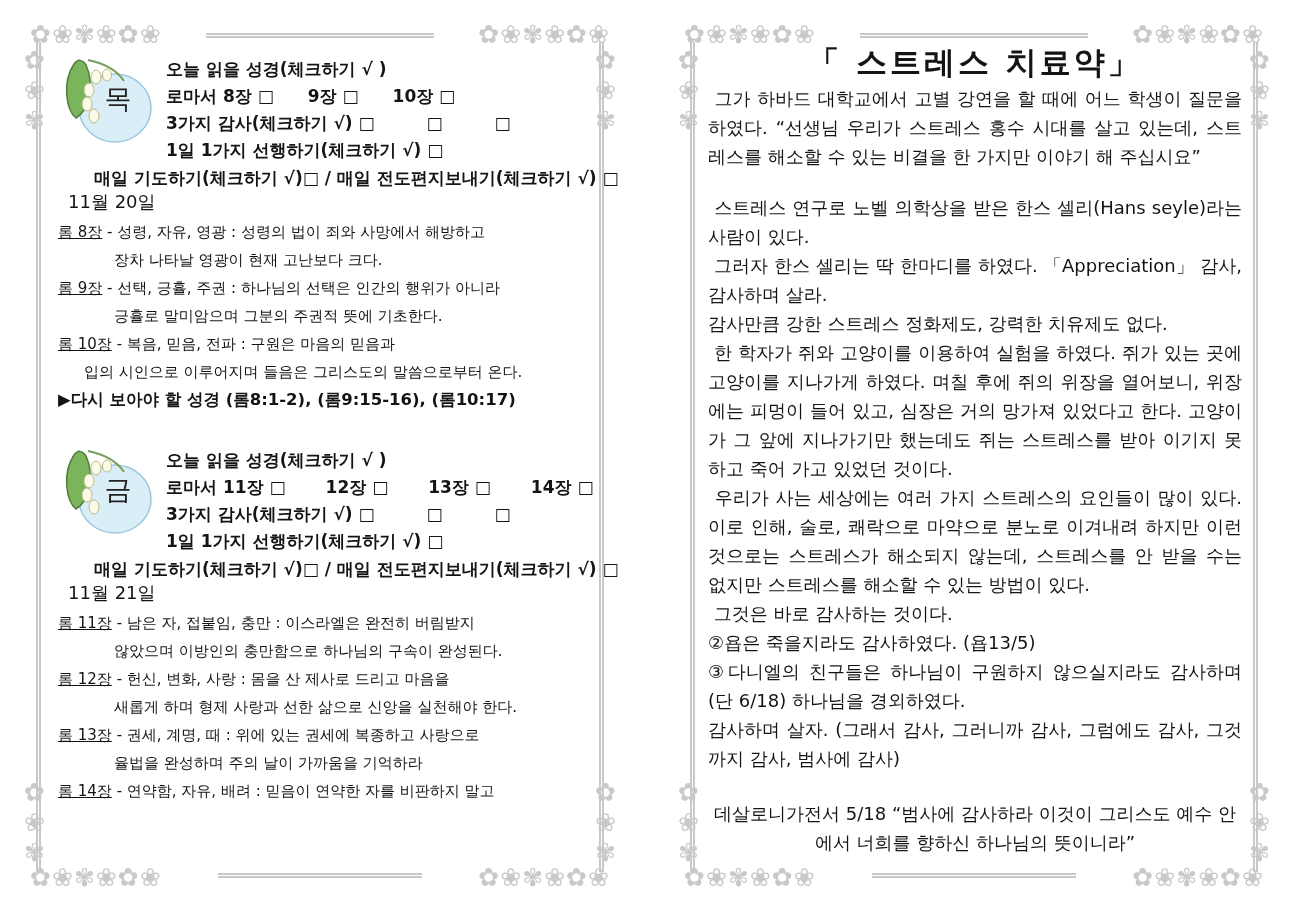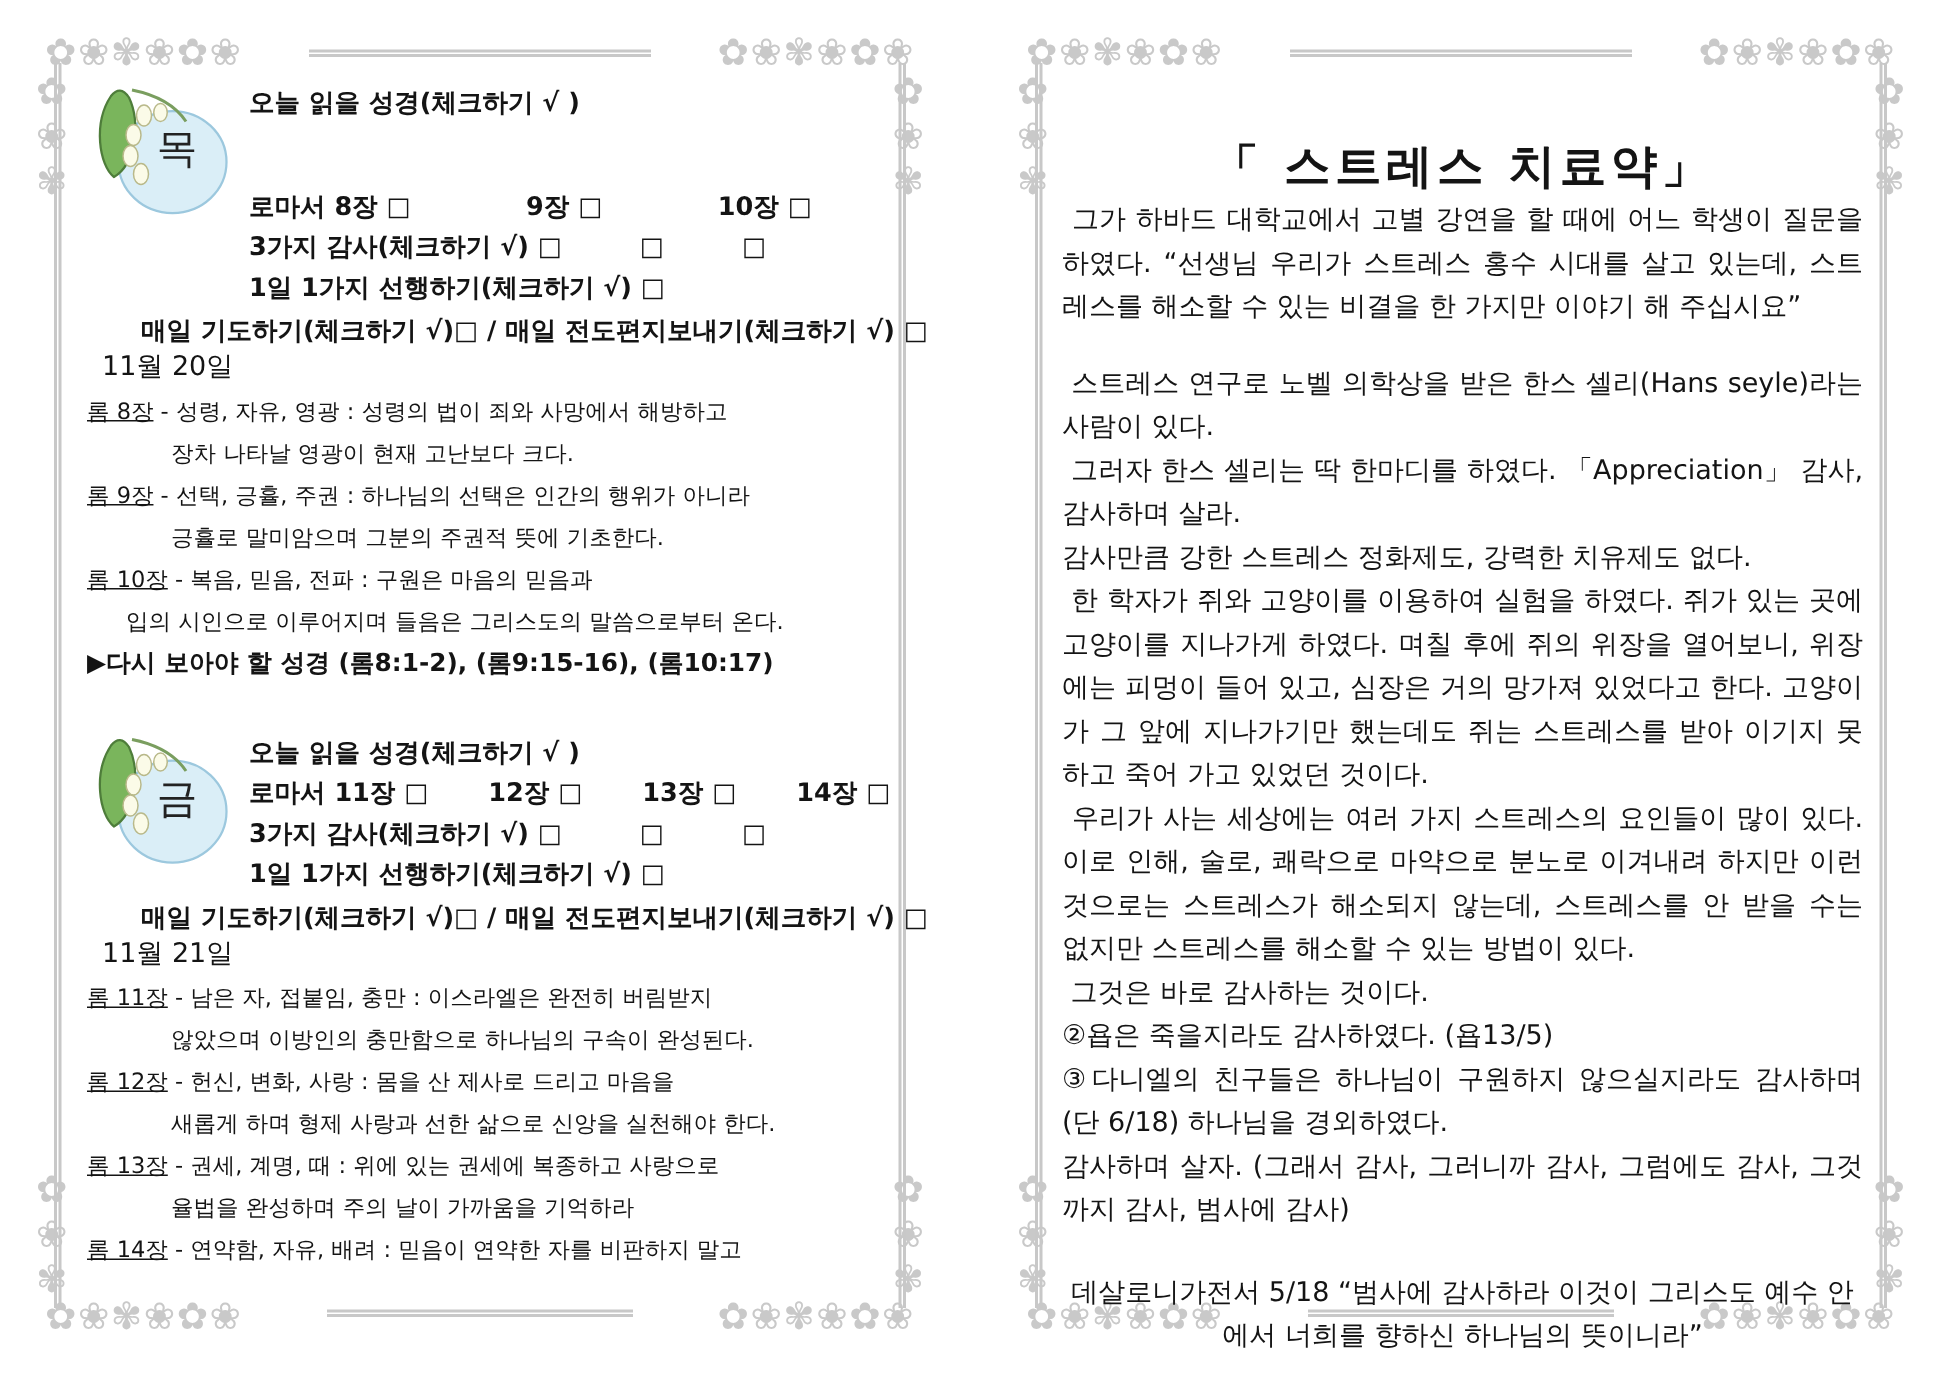--- a/index.html
+++ b/index.html
@@ -30,33 +30,33 @@
   .c-bl-v { bottom: 40px; left: -6px; }
   .c-br-v { bottom: 40px; right: -6px; }
 
   
   .content { position: absolute; top: 20px; left: 30px; right: 26px; bottom: 34px; }
 
   .check-block { display: flex; margin-top: 6px; }
   .day-badge { width: 108px; flex: none; }
   .check-lines { font-weight: bold; font-size: 17px; line-height: 27px; padding-top: 6px; white-space: nowrap; }
   .row { display: flex; }
-  .gap-wide   { gap: 77px; margin-top: 42px; }
+  .gap-wide   { gap: 34px; }
   .gap-mid    { gap: 40px; text-align: center; }
   .gap-boxes  { gap: 52px; }
   .line5 { font-weight: bold; font-size: 17px; margin: 3px 0 0 36px; white-space: nowrap; }
 
   .date-heading { font-size: 18px; margin: 0 0 4px 10px; }
   .entry { font-size: 15px; line-height: 28px; }
   .entry .ref { text-decoration: underline; }
   .entry .cont { padding-left: 56px; }
   .review { font-weight: bold; font-size: 16.5px; margin-top: 3px; white-space: nowrap; }
 
   
-  .article { position: absolute; top: 14px; left: 26px; right: 24px; bottom: 34px; margin-top: 48px; }
+  .article { position: absolute; top: 14px; left: 26px; right: 24px; bottom: 34px; }
   .article-title { text-align: center; font-size: 31px; font-weight: bold; letter-spacing: 3px; margin: 4px 0 0 0; }
   .para { font-size: 18px; line-height: 29px; margin: 0; white-space: pre-wrap; text-align: justify; }
   .para-first { margin-top: 22px; }
   .footer-verse { font-size: 18px; line-height: 29px; margin-top: 26px; text-align: center; white-space: pre-wrap; }
 
   
   .day-icon { display: block; }
 </style>
 </head>
 <body>

